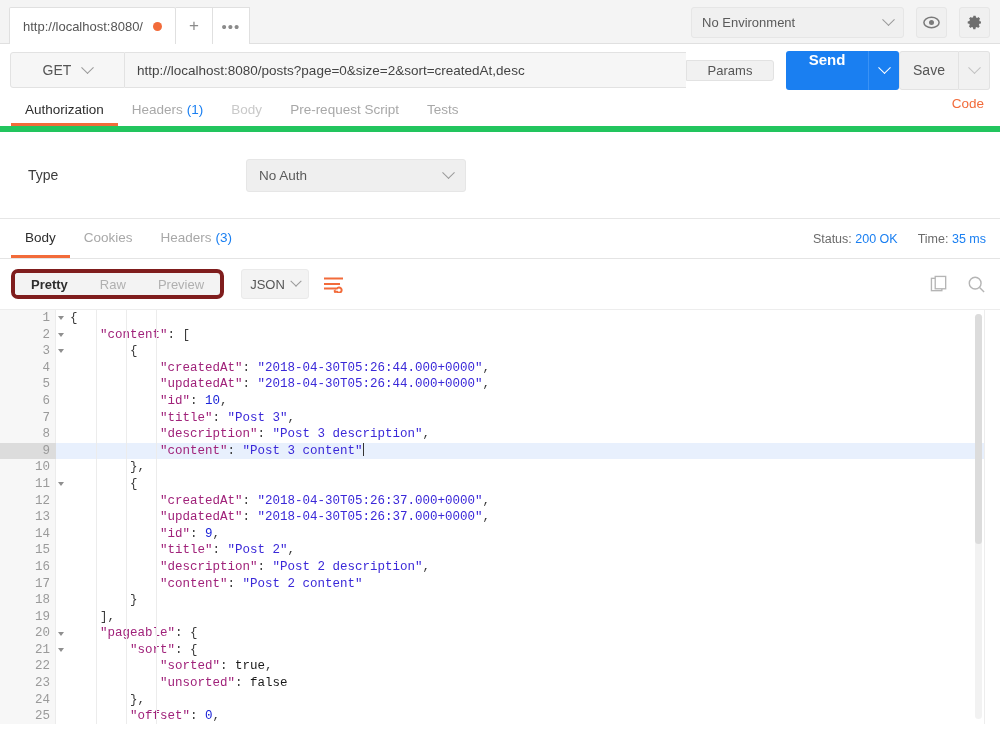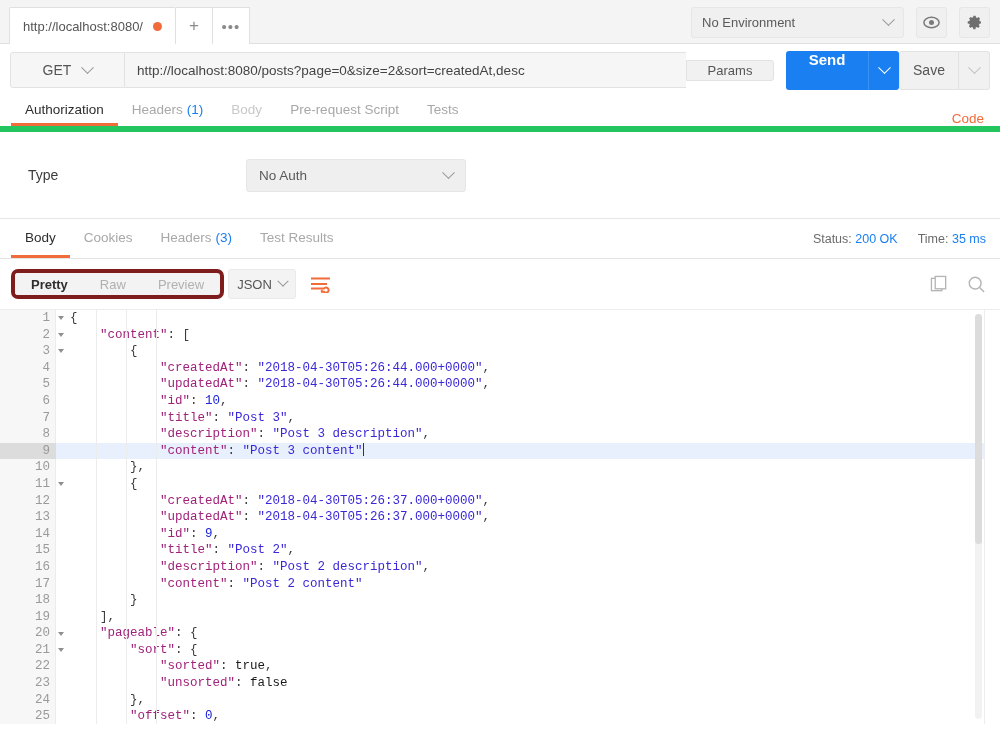--- a/index.html
+++ b/index.html
@@ -178,21 +178,21 @@
     padding: 0 14px;
     font-size: 13.5px;
     color: #a8a8a8;
     border-bottom: 3px solid transparent;
   }
   .rtab.active { color: #2e2e2e; border-bottom-color: #f26b3a; }
   .rtab.dim { color: #c9c9c9; }
   .rtab .cnt { color: #1a7ff1; margin-left: 4px; }
   .code-link {
     margin-left: auto;
-    display: flex; align-items: flex-end;
+    display: flex; align-items: flex-start;
     padding-right: 16px;
     color: #f26b3a;
     font-size: 13.5px;
   }
 
   
   .authpanel {
     height: 87px;
     display: flex;
     align-items: center;
@@ -246,21 +246,21 @@
     overflow: hidden;
   }
   .seg div {
     display: flex; align-items: center;
     padding: 0 16px;
     font-size: 13px;
     color: #b0b0b0;
   }
   .seg div.active { color: #2e2e2e; font-weight: bold; background: #f3f3f3; }
   .fmt-select {
-    margin-left: 4px;
+    margin-left: 17px;
     height: 30px; width: 68px;
     background: #f3f3f3;
     border: 1px solid #eaeaea;
     border-radius: 3px;
     display: flex; align-items: center;
     padding: 0 8px;
     font-size: 13px; color: #555;
   }
   .fmt-select .chev { margin-left: auto; width: 8px; height: 8px; }
   .wrap-btn {
@@ -455,23 +455,20 @@
 <div class="resptabs">
   <div class="rtab active">
     <span>Body</span>
   </div>
   <div class="rtab">
     <span>Cookies</span>
   </div>
   <div class="rtab">
     <span>Headers</span>
     <span class="cnt">(3)</span>
-  </div>
-  <div class="rtab">
-    <span>Test Results</span>
   </div>
   <div class="resp-meta">
     <div>
       <span>Status:</span>
       <b>200 OK</b>
     </div>
     <div>
       <span>Time:</span>
       <b>35 ms</b>
     </div>

